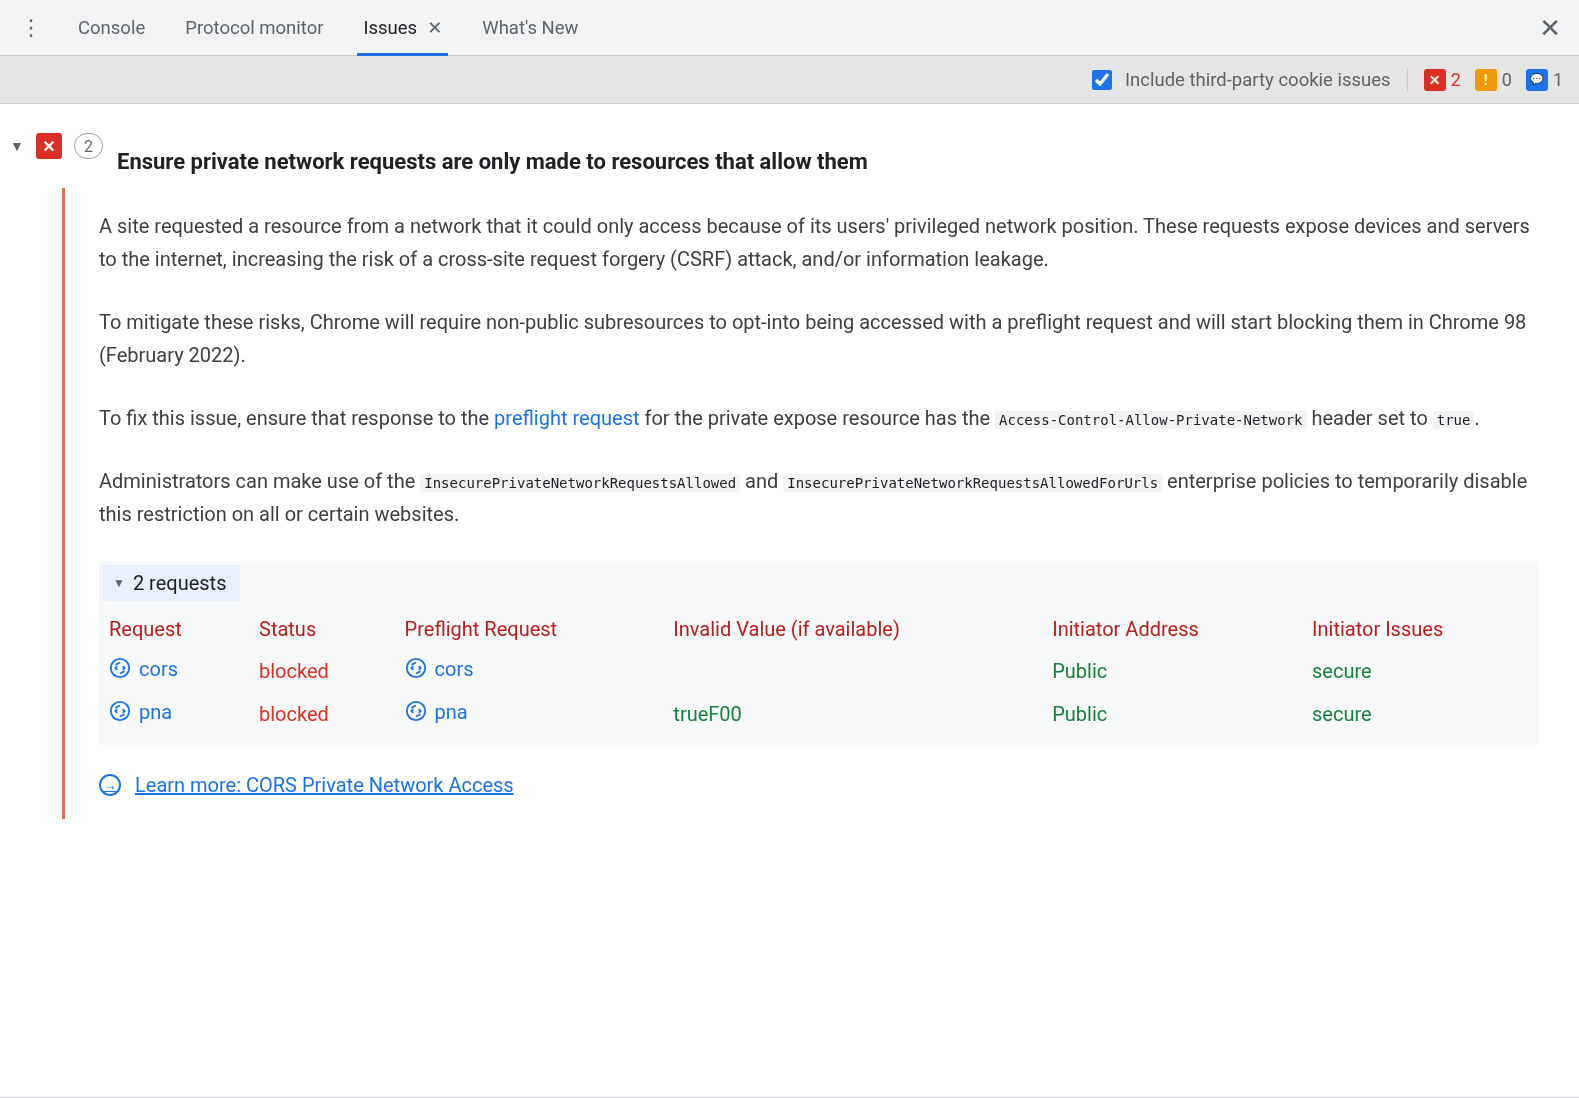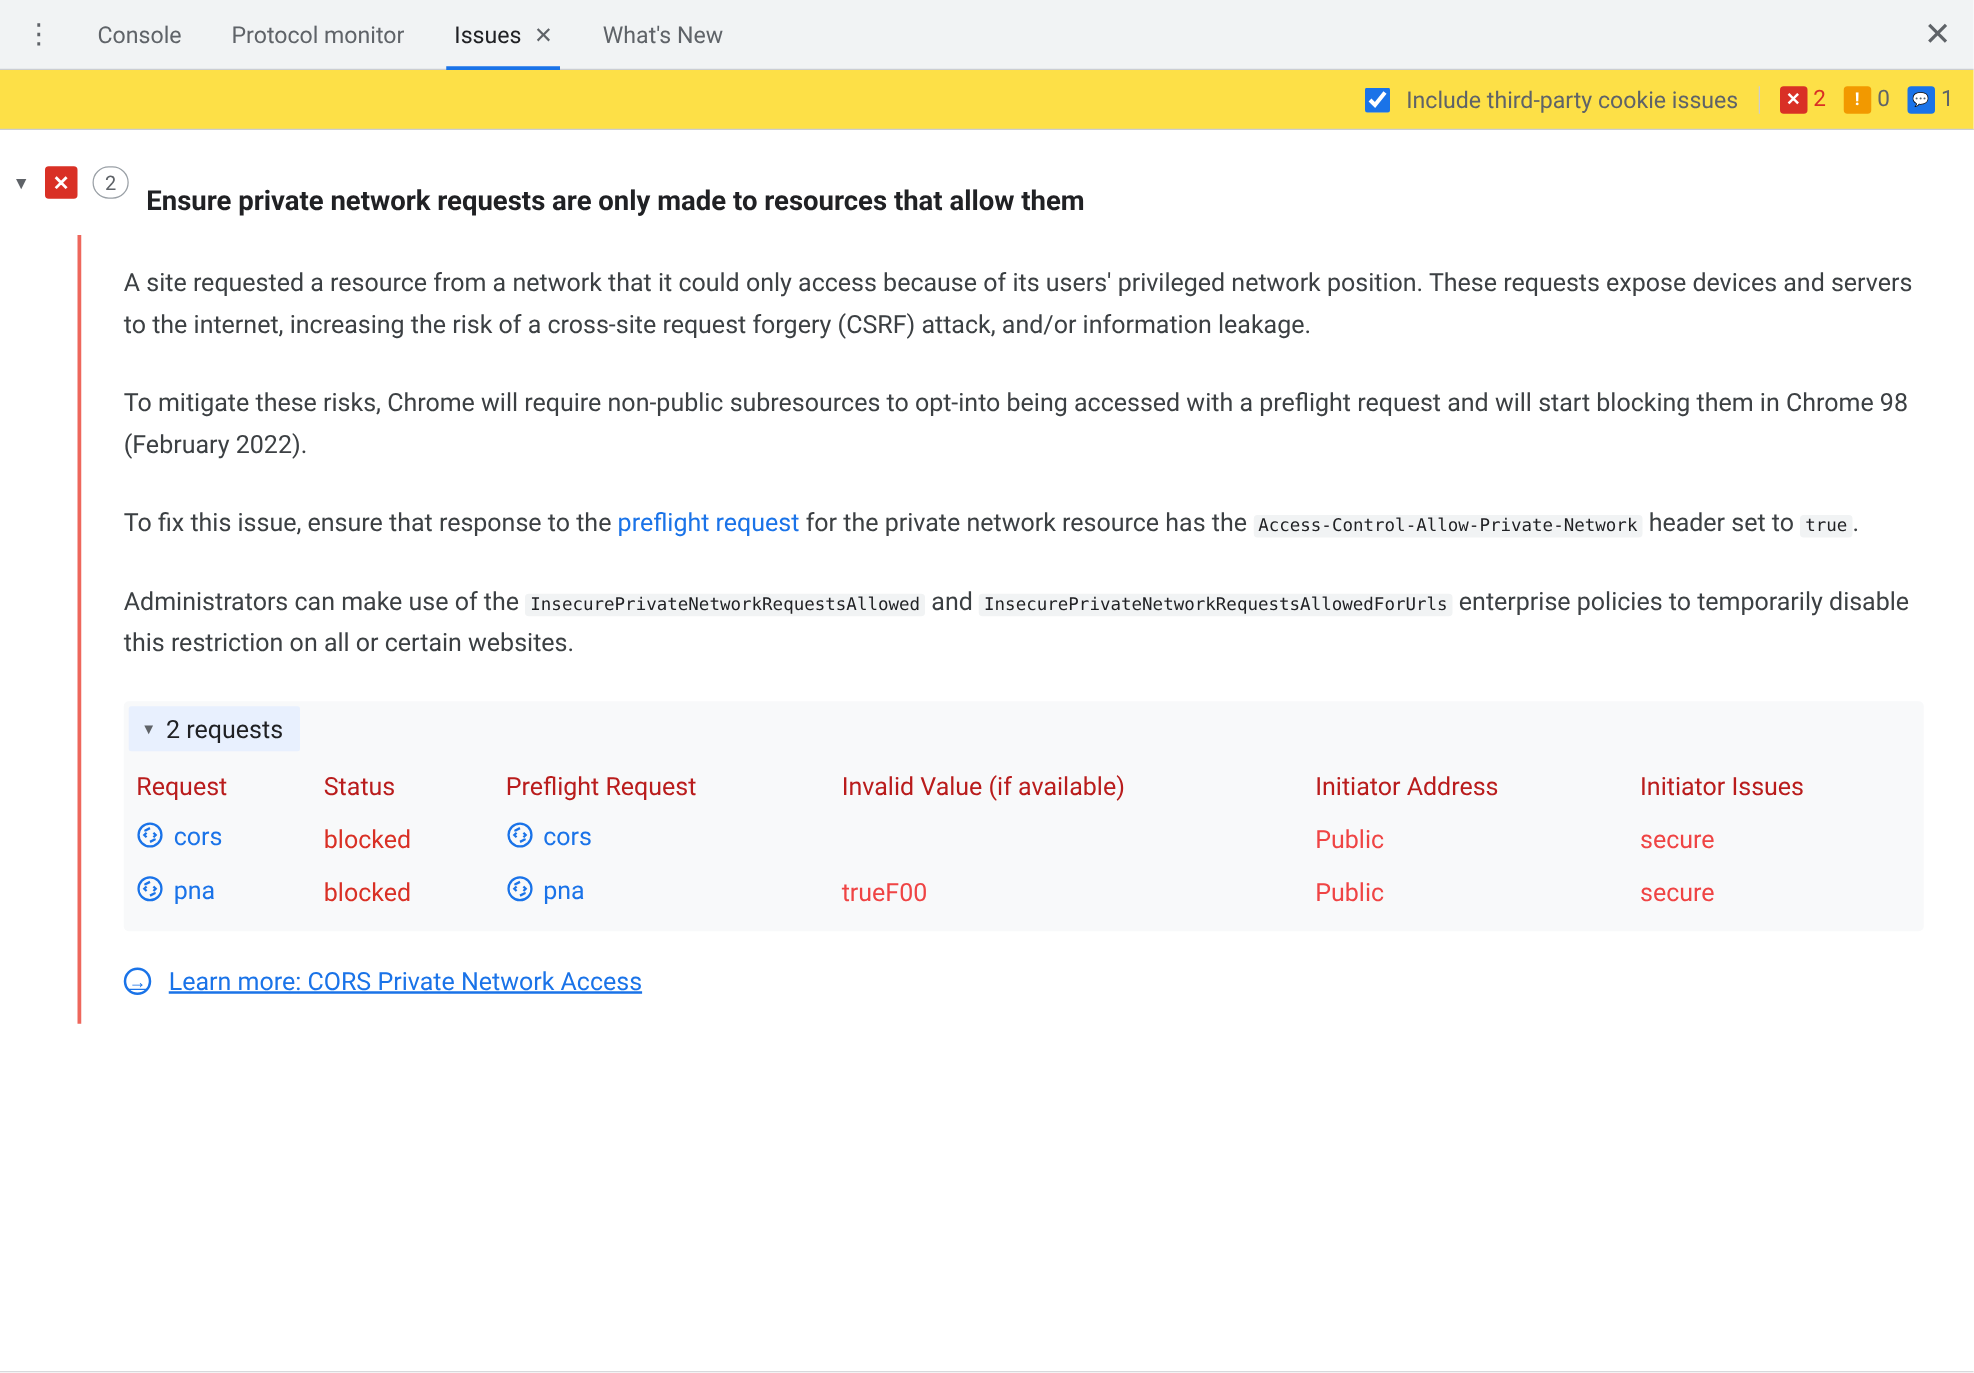--- a/index.html
+++ b/index.html
@@ -83,21 +83,21 @@
     padding: 0 8px;
   }
 
   
   .toolbar {
     display: flex;
     align-items: center;
     justify-content: flex-end;
     height: 48px;
     border-bottom: 1px solid var(--border);
-    background: #fde047;
+    background: #e5e5e5;
     padding: 0 16px;
     gap: 14px;
   }
   .toolbar .cb-wrap {
     display: flex;
     align-items: center;
     gap: 10px;
     color: var(--text-muted);
   }
   .toolbar input[type="checkbox"] {
@@ -253,21 +253,21 @@
   .requests-header .tri { font-size: 12px; color: #5f6368; }
 
   .req-table {
     width: 100%;
     border-collapse: collapse;
   }
   .req-table th, .req-table td {
     text-align: left;
     padding: 8px 18px 8px 10px;
     font-size: 20px;
-    color: #ef4444;
+    color: #15803d;
     font-weight: 400;
     vertical-align: middle;
   }
   .req-table th {
     color: #b91c1c;
     font-weight: 400;
   }
   .req-table td.col-request, .req-table td.col-preflight {
     color: var(--link);
   }
@@ -362,21 +362,21 @@
       <span class="disclosure-triangle">▼</span>
       <span class="error-chip">✕</span>
       <span class="count-pill">2</span>
       <span class="issue-title">Ensure private network requests are only made to resources that allow them</span>
     </div>
 
     <div class="issue-body">
       <p>A site requested a resource from a network that it could only access because of its users' privileged network position. These requests expose devices and servers to the internet, increasing the risk of a cross-site request forgery (CSRF) attack, and/or information leakage.</p>
       <p>To mitigate these risks, Chrome will require non-public subresources to opt-into being accessed with a preflight request and will start blocking them in Chrome 98 (February 2022).</p>
       <p>
-        <span>To fix this issue, ensure that response to the </span><a href="#" class="inline-link">preflight request</a><span> for the private network resource has the </span><code>Access-Control-Allow-Private-Network</code><span> header set to </span><code>true</code><span>.</span>
+        <span>To fix this issue, ensure that response to the </span><a href="#" class="inline-link">preflight request</a><span> for the private expose resource has the </span><code>Access-Control-Allow-Private-Network</code><span> header set to </span><code>true</code><span>.</span>
       </p>
       <p>
         <span>Administrators can make use of the </span><code>InsecurePrivateNetworkRequestsAllowed</code><span> and </span><code>InsecurePrivateNetworkRequestsAllowedForUrls</code><span> enterprise policies to temporarily disable this restriction on all or certain websites.</span>
       </p>
 
 
       <div class="requests-block">
         <div class="requests-header">
           <span class="tri">▼</span>
           <span>2 requests</span>

